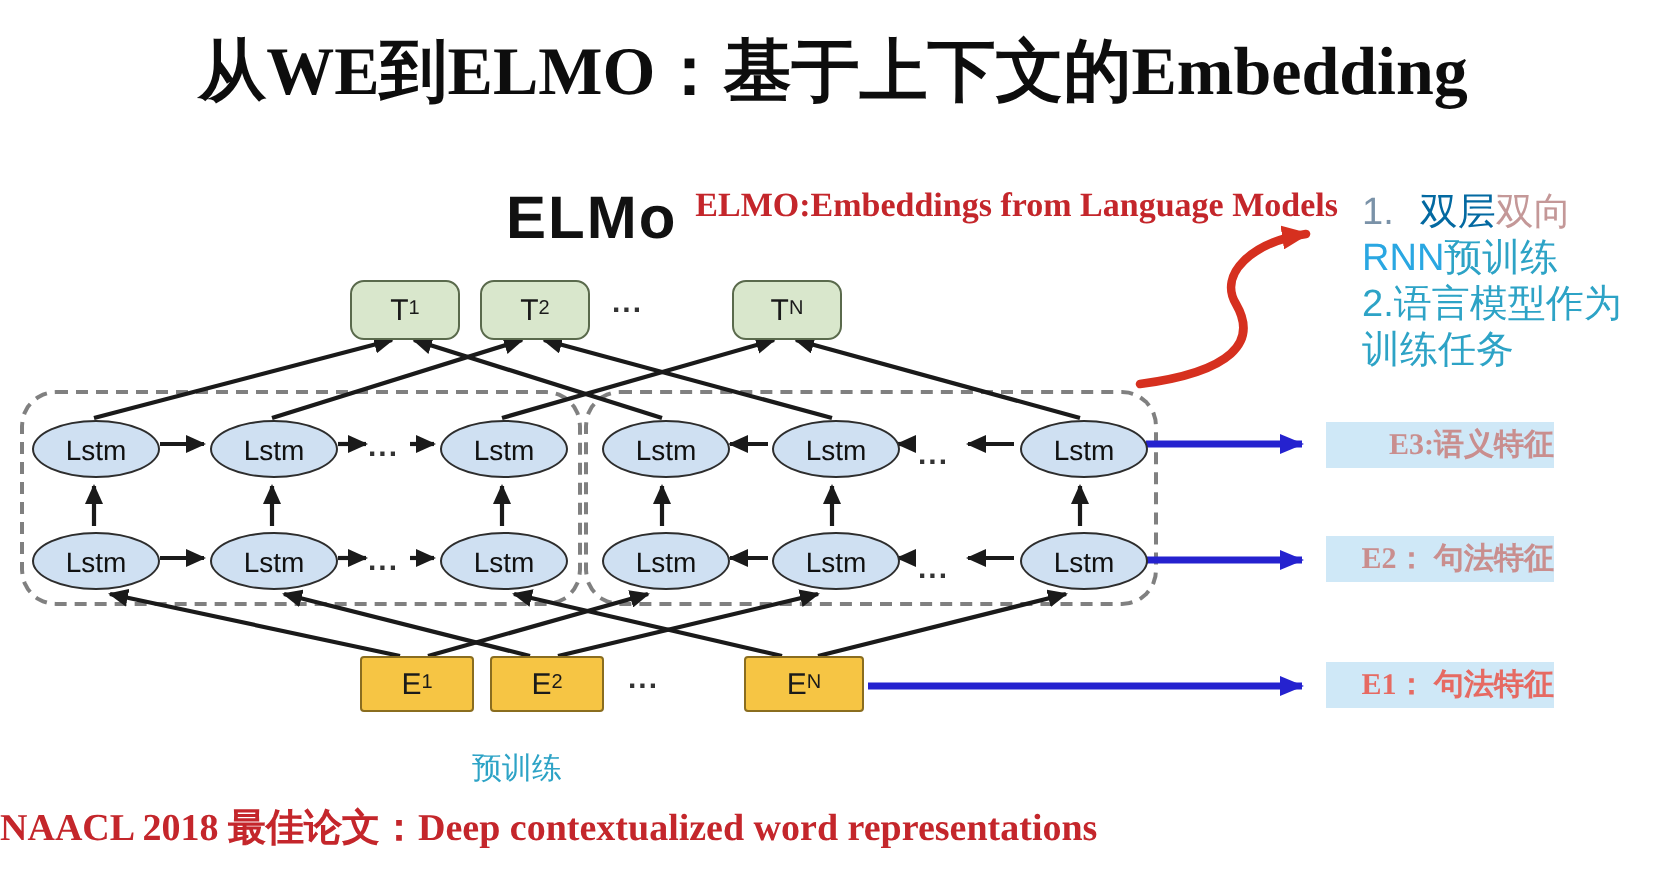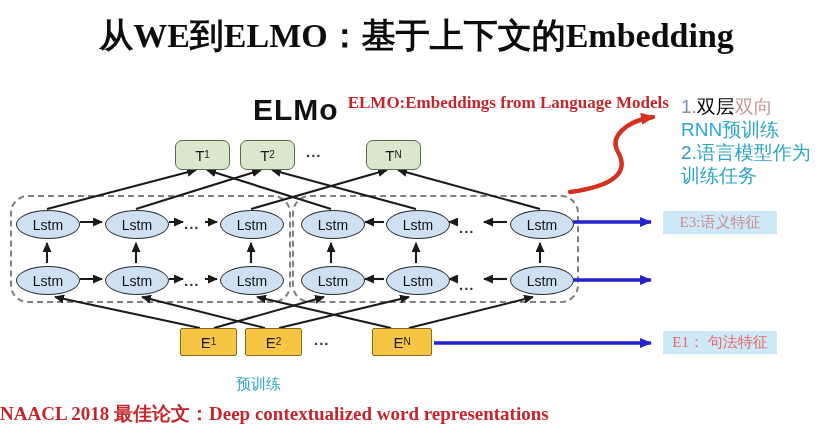--- a/index.html
+++ b/index.html
@@ -25,27 +25,27 @@
         font-size:15px;color:#1a1a1a;}
   .tnode{width:53px;height:28px;border:1.5px solid #5a6a4c;border-radius:7px;background:var(--t_node_fill);}
   .enode{width:55px;height:26px;border:1.5px solid #8a6d1f;border-radius:2px;background:var(--e_node_fill);}
   .node sub{font-size:10px;line-height:0;}
   .lstm{position:absolute;z-index:2;width:62px;height:27px;border:1.6px solid #2d2d2d;border-radius:50%;
         background:var(--lstm_fill);display:flex;align-items:center;justify-content:center;
         font-size:14px;color:#111;}
   .dots{position:absolute;z-index:2;font-size:15px;font-weight:700;color:#333;letter-spacing:1px;}
   .ann{position:absolute;left:681px;top:95px;width:152px;font-size:19px;line-height:23px;z-index:2;}
   .c-num{color:var(--num_blue_text);}
-  .c-red{color:#000000;}
+  .c-red{color:#0369a1;margin-left:13px;}
   .c-pink{color:var(--pink_text);}
   .c-cyan{color:var(--cyan_text);}
   .c-blue{color:var(--bright_blue_text);margin-top:40px;}
   .feat{position:absolute;left:663px;width:114px;height:23px;background:var(--feature_fill);
-        z-index:2;display:flex;align-items:center;justify-content:center;
-        font-family:"Liberation Serif",serif;font-size:15px;font-weight:400;color:var(--feature_text);}
+        z-index:2;display:flex;align-items:center;justify-content:flex-end;
+        font-family:"Liberation Serif",serif;font-size:15px;font-weight:700;color:var(--feature_text);}
   .feat-strong{color:var(--feature_text_strong);}
   .pretrain{position:absolute;left:236px;top:375px;font-size:15px;color:var(--cyan_text);z-index:2;}
   .paper{position:absolute;left:0;right:24px;top:401px;
          font-family:Liberation Serif, serif;font-size:19px;font-weight:700;color:var(--accent_red);z-index:2;}
 </style>
 </head>
 <body>
 
 <div class="stage">
 
@@ -172,20 +172,23 @@
     <div>
       <span class="c-blue">RNN</span><span class="c-cyan">预训练</span>
     </div>
     <div class="c-cyan">2.语言模型作为</div>
     <div class="c-cyan">训练任务</div>
   </div>
 
   <div class="feat" style="top:211px">
     <span>E3:语义特征</span>
   </div>
+  <div class="feat" style="top:268px">
+    <span>E2： 句法特征</span>
+  </div>
   <div class="feat feat-strong" style="top:331px">
     <span>E1： 句法特征</span>
   </div>
 
   <div class="pretrain">预训练</div>
   <div class="paper">NAACL 2018 最佳论文：Deep contextualized word representations</div>
 
 </div>
 
 </body></html>

